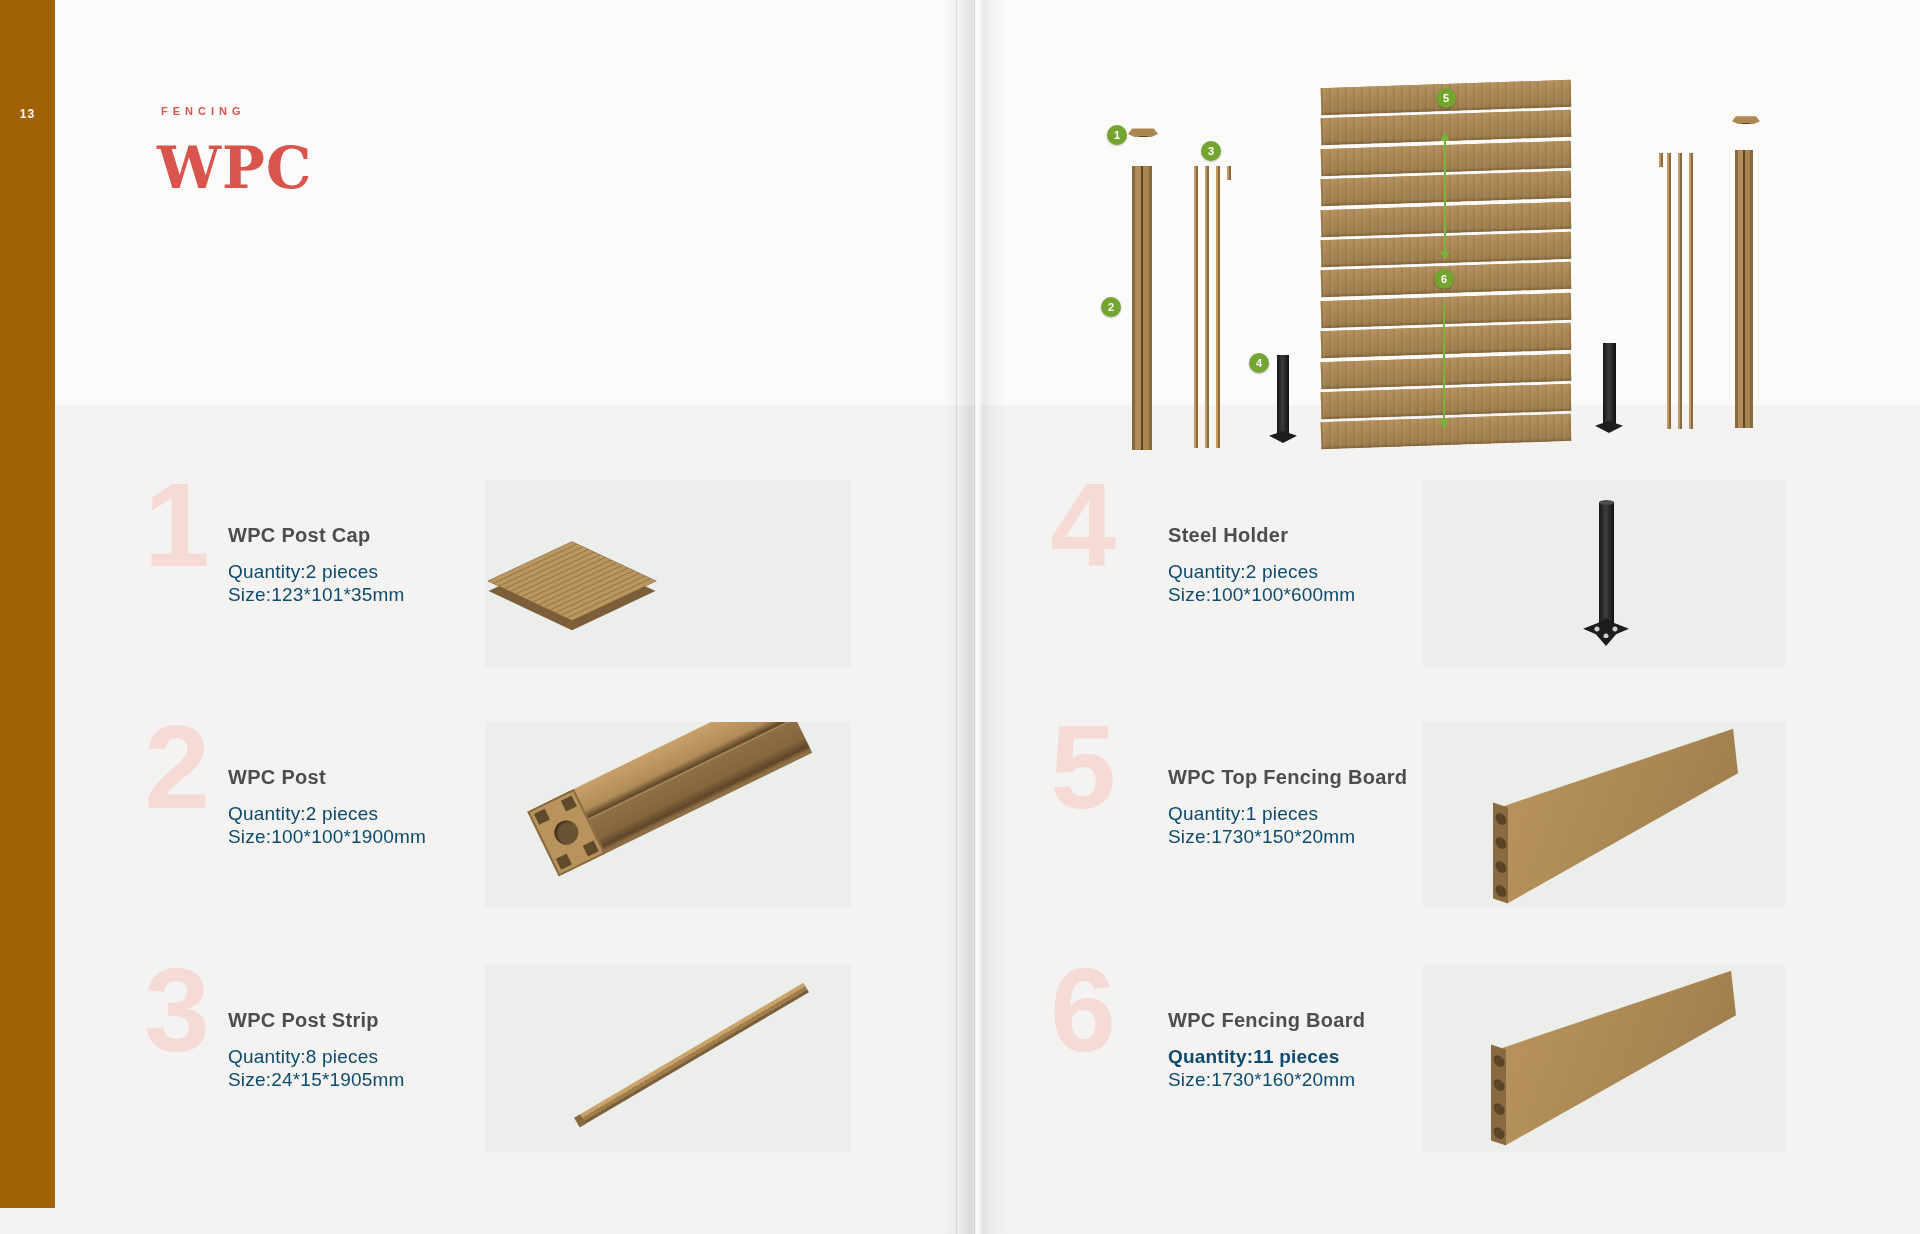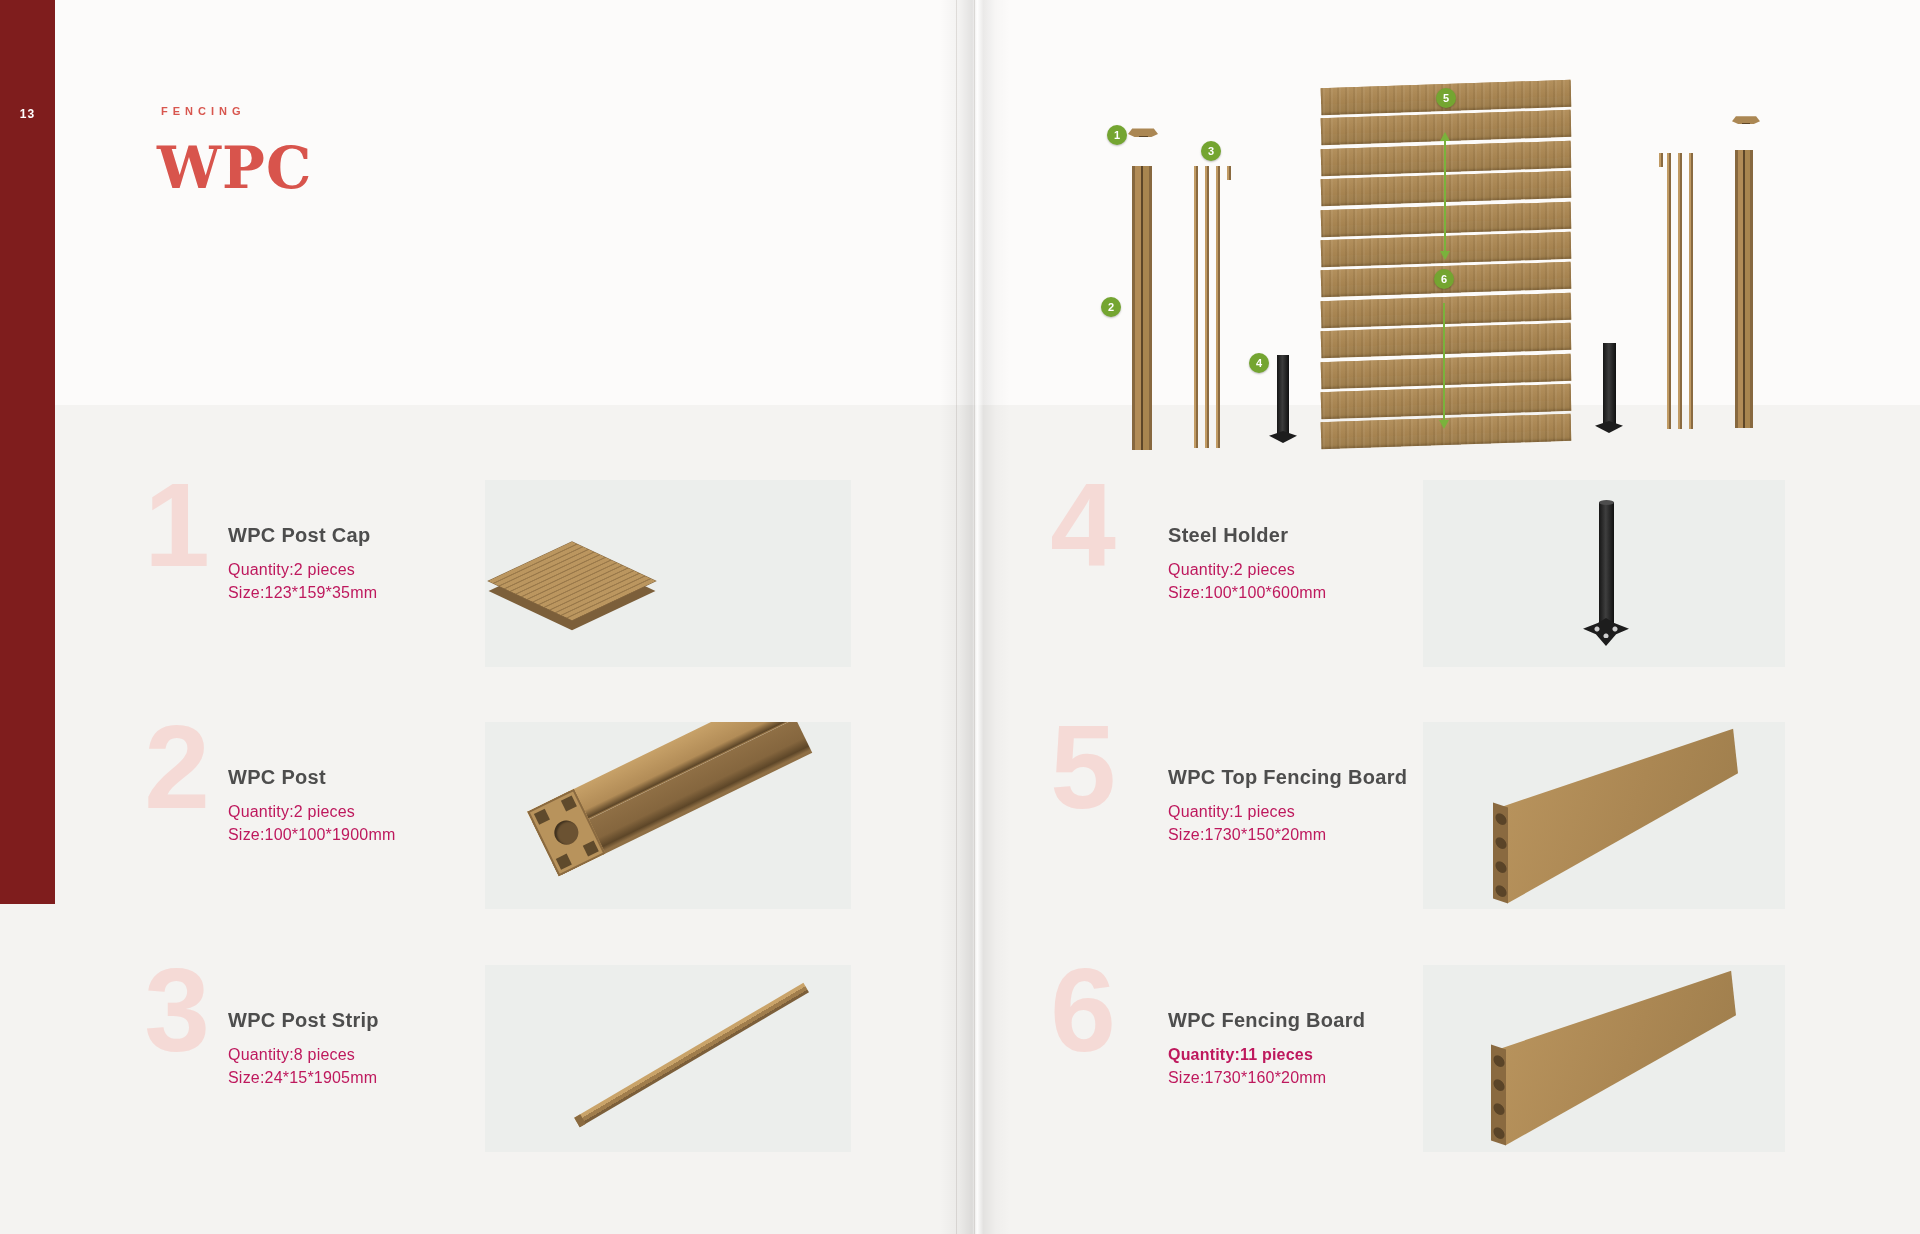--- a/index.html
+++ b/index.html
@@ -6,34 +6,34 @@
   .page{position:relative;width:1920px;height:1234px;background:#fcfbfa;overflow:hidden;
         font-family:"Liberation Sans",sans-serif;}
   
   .band{position:absolute;left:0;top:405px;width:1920px;height:829px;background:#f4f3f1;}
   
   .fold{position:absolute;left:940px;top:0;width:70px;height:1234px;pointer-events:none;
         background:linear-gradient(90deg,rgba(0,0,0,0) 0%,rgba(0,0,0,0.04) 28%,rgba(0,0,0,0.10) 46%,
         rgba(255,255,255,0.85) 53%,rgba(0,0,0,0.07) 62%,rgba(0,0,0,0.02) 80%,rgba(0,0,0,0) 100%);}
   .fold-line{position:absolute;top:0;width:1px;height:1234px;background:rgba(120,110,100,0.18);}
   
-  .spine{position:absolute;left:0;top:0;width:55px;height:904px;background:#7f1d1d;}
+  .spine{position:absolute;left:0;top:0;width:55px;height:1208px;background:#a16207;}
   .page-num{position:absolute;left:0;top:107px;width:55px;text-align:center;color:#ffffff;
         font-size:12px;font-weight:bold;letter-spacing:1px;}
   
   .eyebrow{position:absolute;left:161px;top:105px;font-size:11px;font-weight:bold;color:#d8564e;
         letter-spacing:5px;}
   .main-title{position:absolute;left:157px;top:121px;font-family:"DejaVu Serif",serif;font-weight:bold;
         color:#d8544c;font-size:57px;line-height:70px;letter-spacing:1px;margin-top:12px;}
   
   .row{position:absolute;height:187px;}
   .big-num{position:absolute;top:-14px;width:120px;text-align:center;font-size:118px;line-height:1;
         font-weight:bold;color:#f5dad6;}
   .item-name{position:absolute;top:44px;font-size:20px;font-weight:bold;color:#4d4d4d;letter-spacing:0.3px;}
-  .item-sub{position:absolute;font-size:16px;color:#be185d;letter-spacing:0.2px;}
+  .item-sub{position:absolute;font-size:19px;color:#0c4a6e;letter-spacing:0.2px;}
   .sub-qty{top:81px;}
   .sub-size{top:104px;}
   .tile{position:absolute;top:0;height:187px;background:#eceeec;overflow:hidden;}
   .tile-left{left:430px;width:366px;}
   .tile-right{left:448px;width:362px;}
   
   .capart-top{position:absolute;left:28px;top:42px;width:118px;height:118px;
         transform:rotateX(62deg) rotateZ(45deg);
         background:repeating-linear-gradient(90deg,#bb965f 0 6px,#9a794a 6px 8px);
         box-shadow:0 0 0 1px #8a6b41;}
@@ -159,21 +159,21 @@
     <div class="badge" style="left:1201px;top:141px;">3</div>
     <div class="badge" style="left:1249px;top:353px;">4</div>
     <div class="badge" style="left:1436px;top:88px;">5</div>
     <div class="badge" style="left:1434px;top:269px;">6</div>
   </div>
 
   <div class="row" style="left:55px;top:480px;width:900px;">
     <div class="big-num" style="left:62px;">1</div>
     <div class="item-name" style="left:173px;">WPC Post Cap</div>
     <div class="item-sub sub-qty" style="left:173px;">Quantity:2 pieces</div>
-    <div class="item-sub sub-size" style="left:173px;">Size:123*159*35mm</div>
+    <div class="item-sub sub-size" style="left:173px;">Size:123*101*35mm</div>
     <div class="tile tile-left">
       <div class="capart-base"></div>
       <div class="capart-top"></div>
     </div>
   </div>
 
   <div class="row" style="left:55px;top:722px;width:900px;">
     <div class="big-num" style="left:62px;">2</div>
     <div class="item-name" style="left:173px;">WPC Post</div>
     <div class="item-sub sub-qty" style="left:173px;">Quantity:2 pieces</div>

